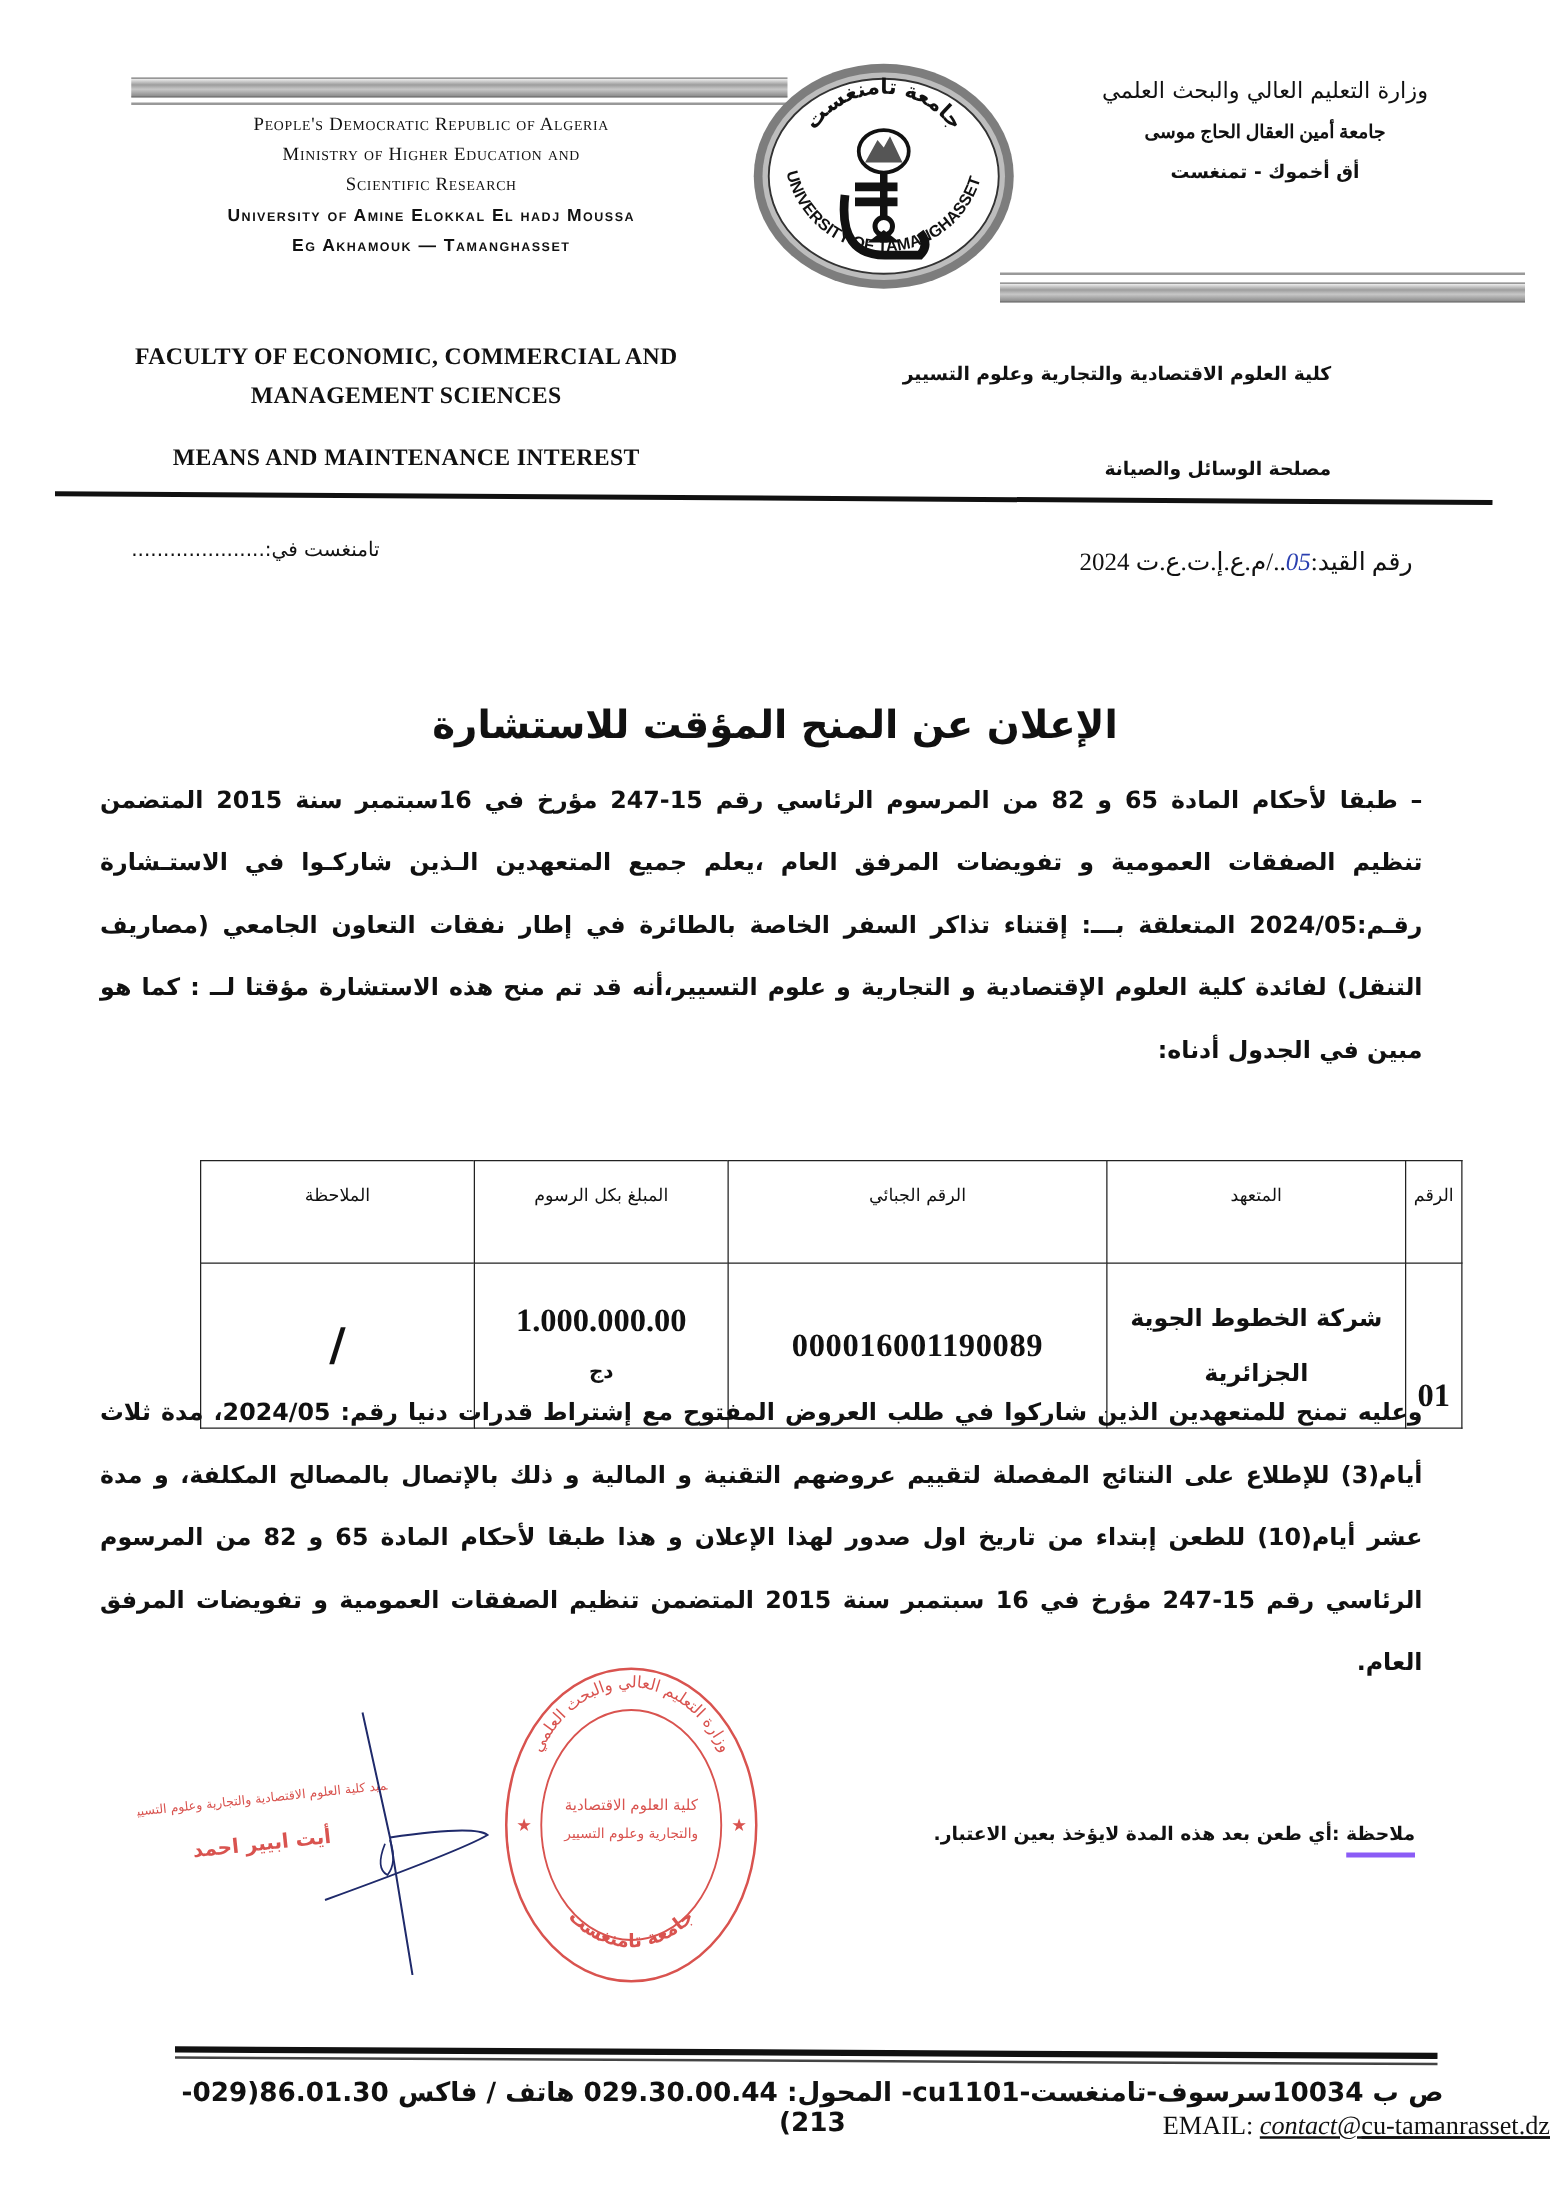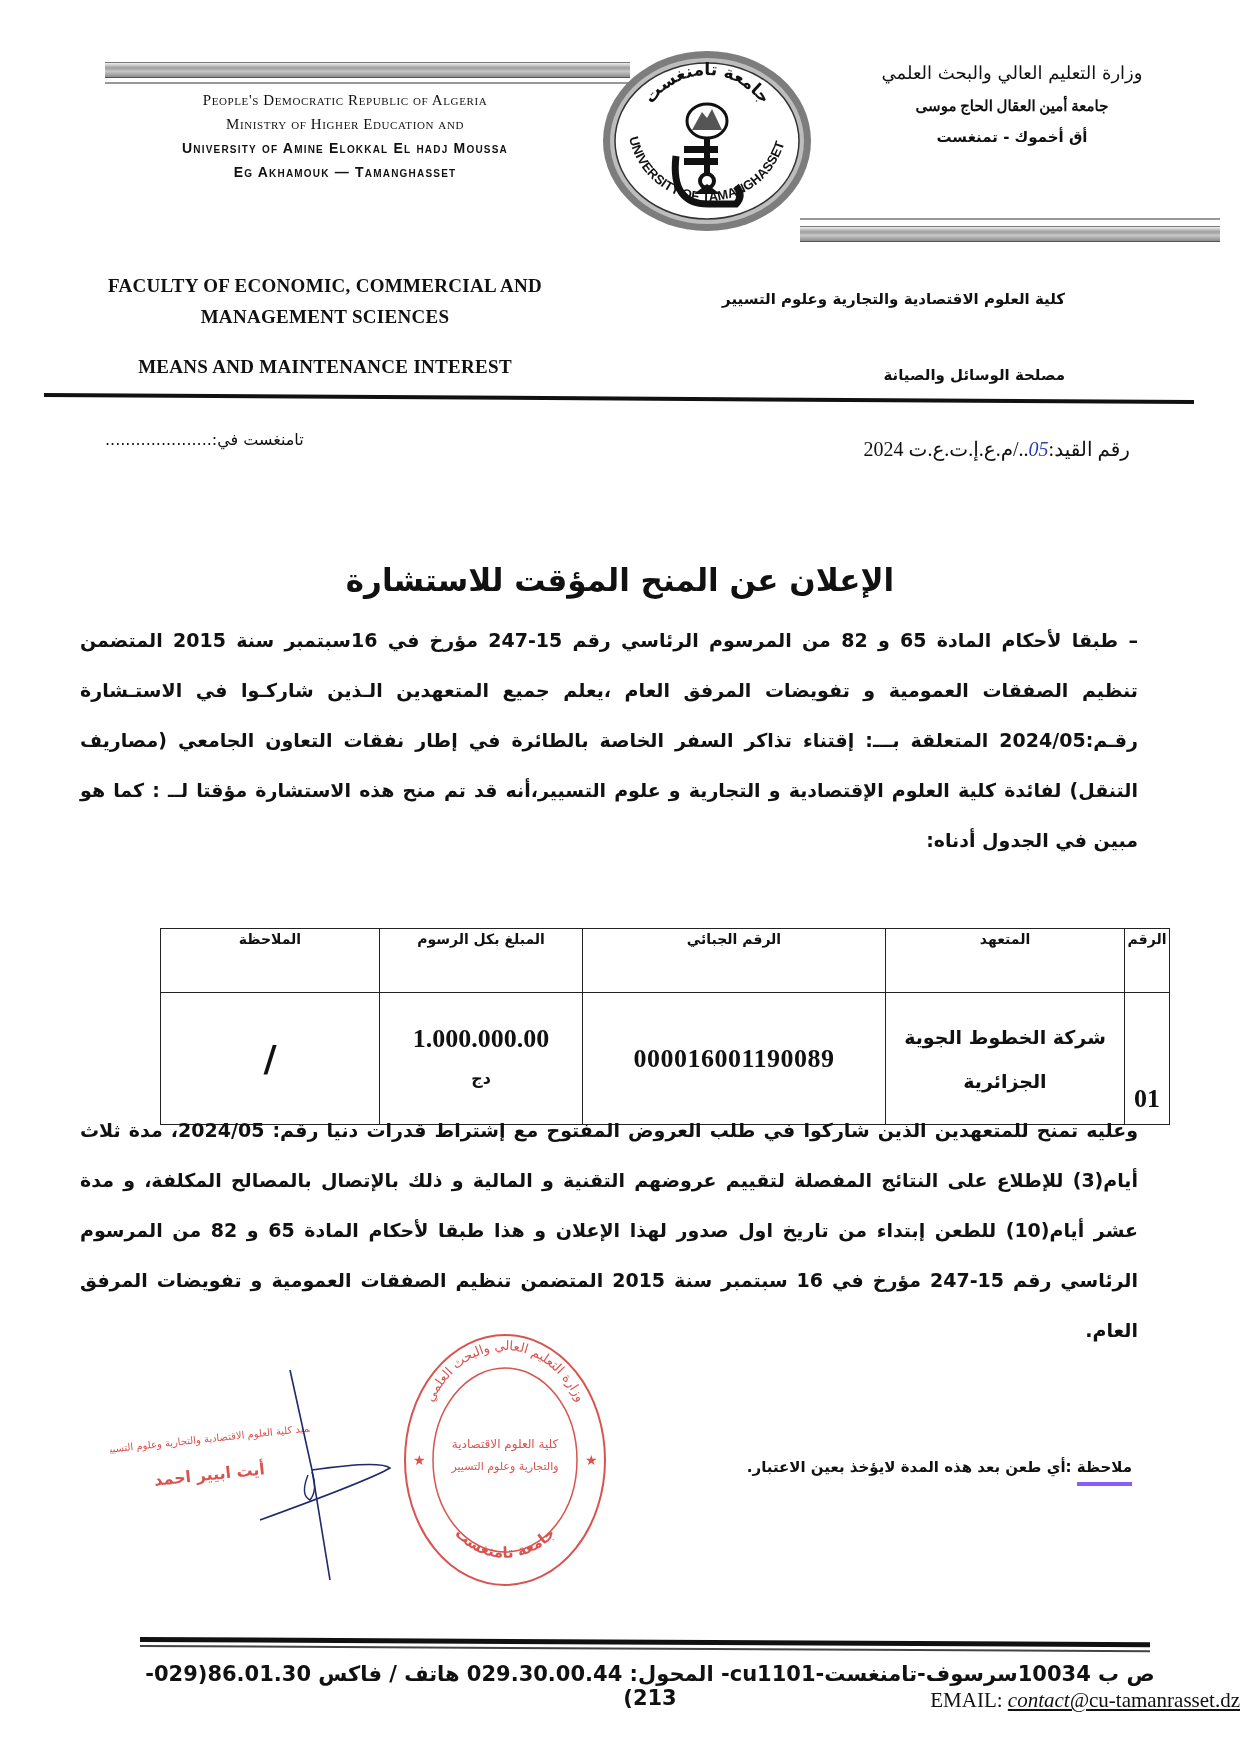--- a/index.html
+++ b/index.html
@@ -50,21 +50,21 @@
   .para { position: absolute; left: 80px; width: 1058px; direction: rtl; text-align: justify;
           text-align-last: right; font-family: "DejaVu Sans", sans-serif; font-weight: bold;
           font-size: 19px; line-height: 50px; }
   .para1 { top: 615px; }
   .para2 { top: 1105px; }
 
   
   table.grant { position: absolute; left: 160px; top: 928px; width: 1010px; border-collapse: collapse;
                 direction: rtl; font-family: "DejaVu Sans", sans-serif; }
   table.grant th, table.grant td { border: 1.5px solid #222; text-align: center; vertical-align: middle; }
-  table.grant th { font-size: 14px; font-weight: bold; height: 60px; vertical-align: top; padding-top: 2px; }
+  table.grant th { font-size: 14px; font-weight: normal; height: 60px; vertical-align: top; padding-top: 20px; }
   table.grant td { height: 120px; font-weight: bold; }
   .c-num { width: 42px; font-family: "Liberation Serif", serif; font-size: 26px; vertical-align: bottom !important; padding-bottom: 10px; margin-left: 11px; }
   .c-bidder { width: 236px; font-size: 19px; line-height: 44px; }
   .c-rib { width: 300px; font-family: "Liberation Serif", serif; font-size: 26px; letter-spacing: 0.5px; }
   .c-amount { width: 200px; font-family: "Liberation Serif", serif; font-size: 26px; line-height: 40px; }
   .c-amount .cur { font-family: "DejaVu Sans", sans-serif; font-size: 16px; }
   .c-note { font-size: 36px; font-weight: normal; }
 
   
   .note { position: absolute; right: 108px; top: 1458px; direction: rtl;
@@ -92,20 +92,21 @@
 <body>
 
 <div class="bar bar-left"></div>
 <div class="bar-left-thin"></div>
 <div class="bar bar-right"></div>
 <div class="bar-right-thin"></div>
 
 <div class="hdr-en">
   <div class="line">People's Democratic Republic of Algeria</div>
   <div class="line">Ministry of Higher Education and</div>
+  <div class="line">Scientific Research</div>
   <div class="uni">University of Amine Elokkal El hadj Moussa</div>
   <div class="uni">Eg Akhamouk  —  Tamanghasset</div>
 </div>
 
 <div class="logo">
   <svg width="222" height="190" viewBox="0 0 222 190">
     <defs>
       <path id="arcTop" d="M45,95 A66,66 0 0,1 177,95" fill="none"></path>
       <path id="arcBottom" d="M32,85 A80,80 0 0,0 190,90" fill="none"></path>
     </defs>

